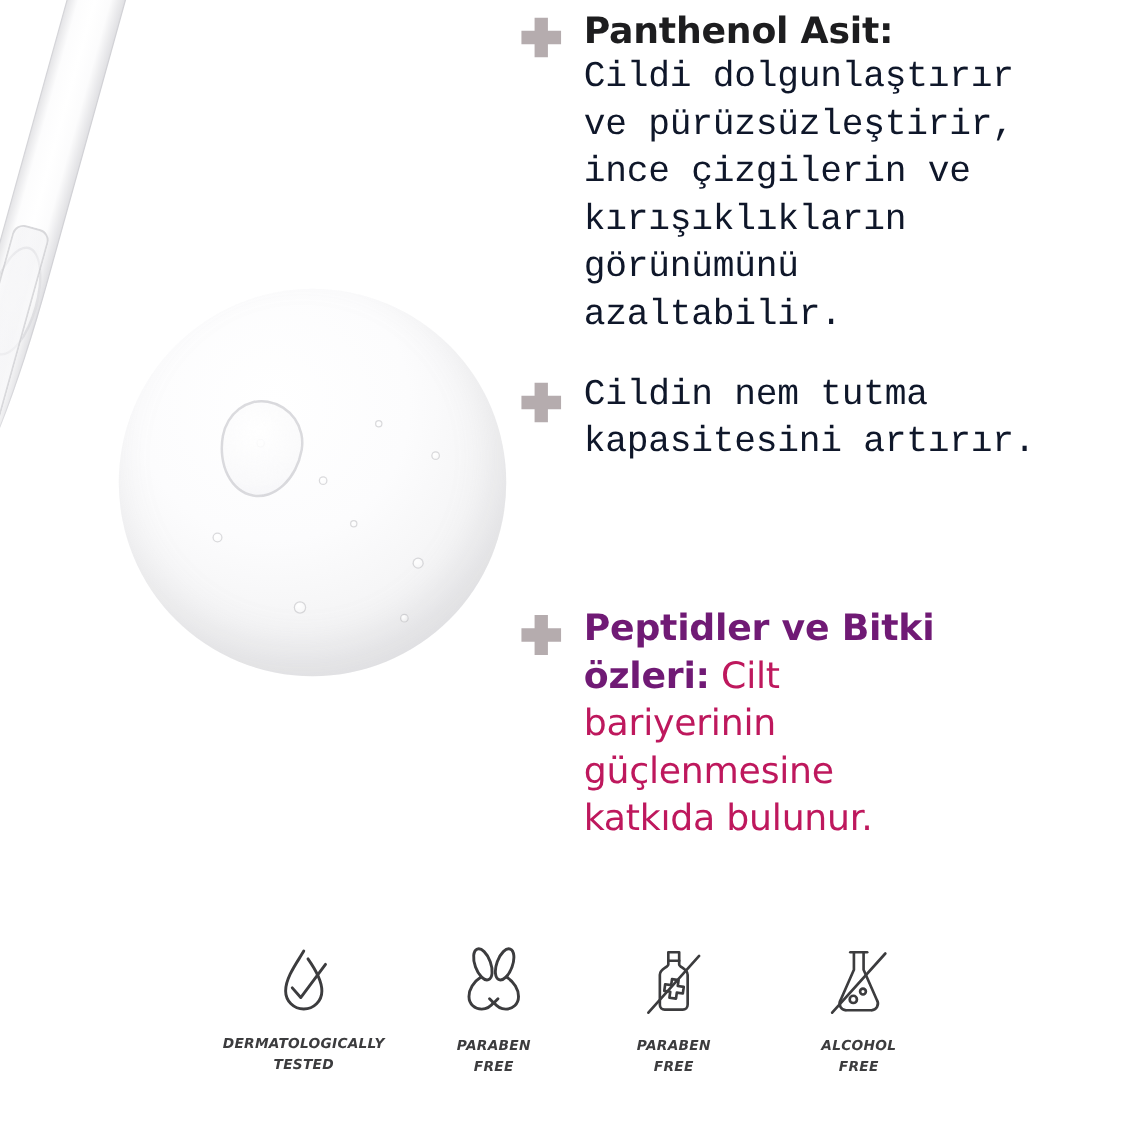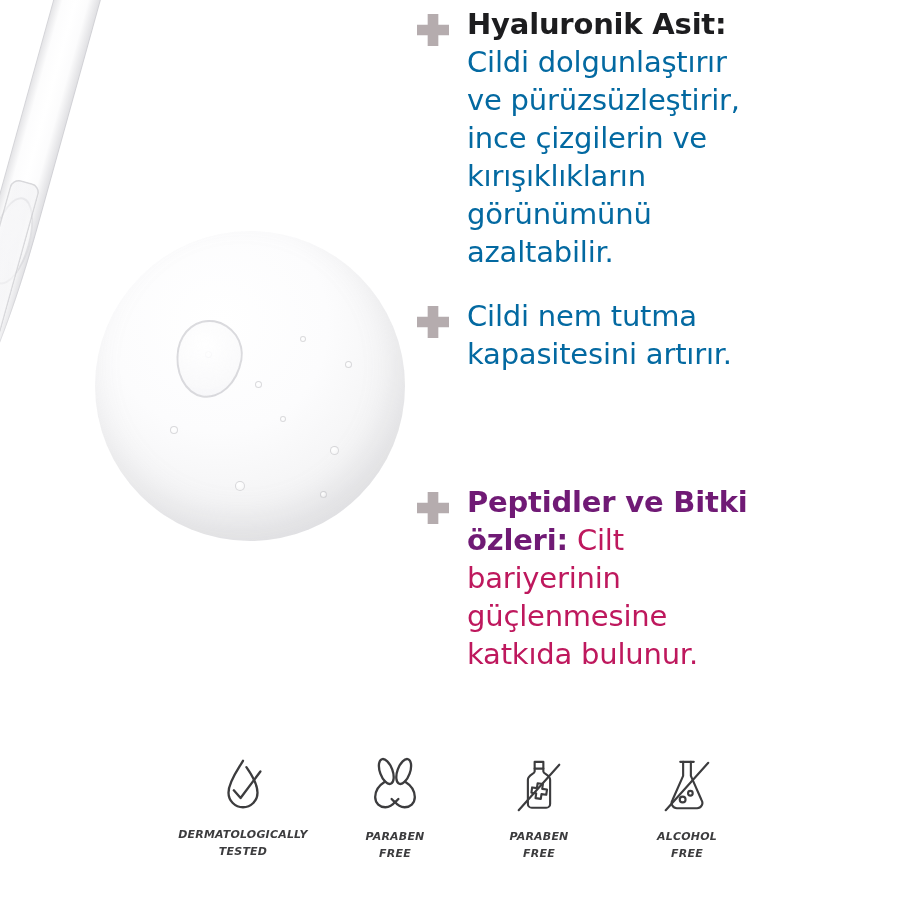--- a/index.html
+++ b/index.html
@@ -109,22 +109,23 @@
     line-height: 38px;
     letter-spacing: -0.2px;
     color: #1d1d1f;
     white-space: pre-line;
   }
   .ing-body {
     font-weight: 400;
     font-size: 29px;
     line-height: 38px;
     letter-spacing: -0.2px;
-    color: #0369a1;
+    color: #0f172a;
     white-space: pre-line;
+    font-family: Liberation Mono, monospace;
   }
   .ing-mixed { white-space: pre-line; font-size: 29px; line-height: 38px; letter-spacing:-0.2px; }
   .ing-mixed .b { font-weight: 700; color: #701a75; }
   .ing-mixed .r { font-weight: 400; color: #be185d; }
 
   #ingredient-1 { top: 5px; }
   #ingredient-2 { top: 297px; }
   #ingredient-3 { top: 483px; }
 
   
@@ -178,36 +179,36 @@
     <div class="tube-liquid"></div>
   </div>
   <div class="tip-drop"></div>
 </div>
 
 <div class="ingredient" id="ingredient-1">
   <svg class="plus" viewBox="0 0 33 33">
       <path d="M11 0h11v11h11v11H22v11H11V22H0V11h11z" fill="#b5acae"></path>
     </svg>
   <div class="txt">
-    <div class="ing-heading">Hyaluronik Asit:</div>
+    <div class="ing-heading">Panthenol Asit:</div>
     <div class="ing-body">Cildi dolgunlaştırır
 ve pürüzsüzleştirir,
 ince çizgilerin ve
 kırışıklıkların
 görünümünü
 azaltabilir.</div>
   </div>
 </div>
 
 <div class="ingredient" id="ingredient-2">
   <svg class="plus" viewBox="0 0 33 33">
       <path d="M11 0h11v11h11v11H22v11H11V22H0V11h11z" fill="#b5acae"></path>
     </svg>
   <div class="txt">
-    <div class="ing-body">Cildi nem tutma
+    <div class="ing-body">Cildin nem tutma
 kapasitesini artırır.</div>
   </div>
 </div>
 
 <div class="ingredient" id="ingredient-3">
   <svg class="plus" viewBox="0 0 33 33">
       <path d="M11 0h11v11h11v11H22v11H11V22H0V11h11z" fill="#b5acae"></path>
     </svg>
   <div class="txt">
     <div class="ing-mixed"><span class="b">Peptidler ve Bitki

